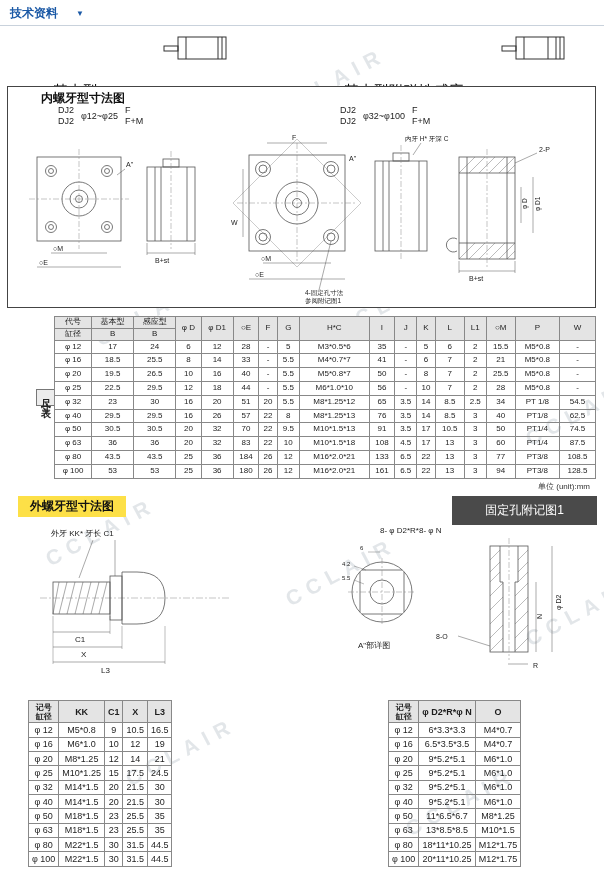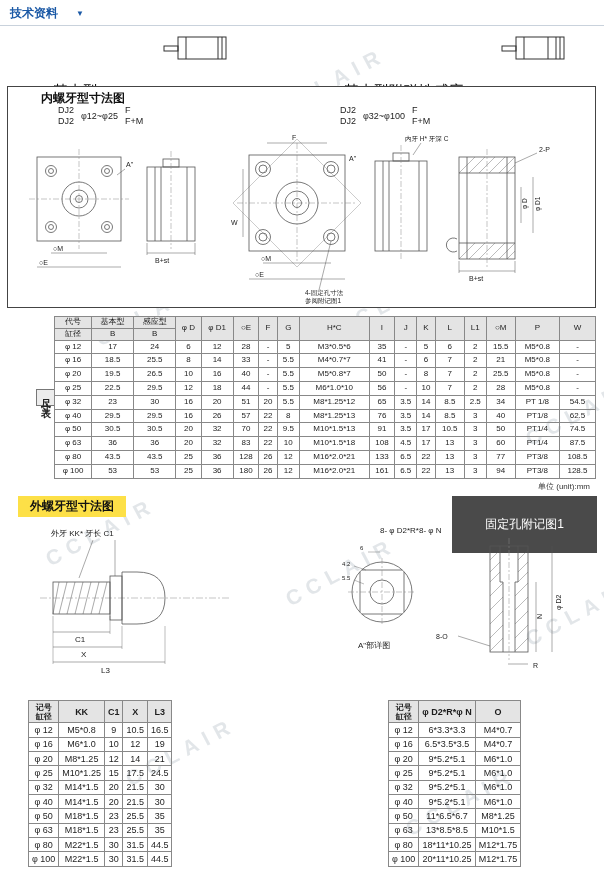--- a/index.html
+++ b/index.html
@@ -43,21 +43,21 @@
     display:flex; align-items:center; justify-content:center;
     font-size:10px; font-weight:bold; letter-spacing:5px; color:#222;
   }
   table { border-collapse:collapse; }
   .main-table { flex:1; font-size:8px; }
   .main-table th, .main-table td { border:1px solid #888; text-align:center; padding:2px 1px; white-space:nowrap; line-height:1.1; }
   .main-table thead th { background:#e4e4e4; font-weight:normal; padding:1px; }
   .unit-note { position:absolute; right:14px; top:481px; font-size:8px; color:#333; }
   
   .sub-header-left { position:absolute; left:18px; top:496px; background:#fde047; color:#111; font-size:12px; font-weight:bold; padding:2px 12px; }
-  .sub-header-right { position:absolute; right:7px; top:496px; width:145px; background:#4a4a4a; color:#fff; font-size:12px; padding:20px 0; text-align:center; }
+  .sub-header-right { position:absolute; right:7px; top:496px; width:145px; background:#4a4a4a; color:#fff; font-size:12px; padding:6px 0; text-align:center; }
   
   .bolt-drawing { position:absolute; left:15px; top:520px; }
   .fixing-drawing { position:absolute; left:320px; top:520px; }
   
   .bottom-table { position:absolute; top:700px; font-size:9px; }
   .bottom-table th, .bottom-table td { border:1px solid #888; text-align:center; padding:1.5px 3px; white-space:nowrap; line-height:1.15; }
   .bottom-table thead th { background:#e4e4e4; font-weight:bold; }
   .kk-table { left:28px; }
   .fix-table { left:388px; }
   .th-stack { display:block; font-size:8px; line-height:1.15; }
@@ -430,21 +430,21 @@
             <td>60</td>
             <td>PT1/4</td>
             <td>87.5</td>
           </tr>
           <tr>
             <td>φ 80</td>
             <td>43.5</td>
             <td>43.5</td>
             <td>25</td>
             <td>36</td>
-            <td>128</td>
+            <td>184</td>
             <td>26</td>
             <td>12</td>
             <td>M16*2.0*21</td>
             <td>133</td>
             <td>6.5</td>
             <td>22</td>
             <td>13</td>
             <td>3</td>
             <td>77</td>
             <td>PT3/8</td>

